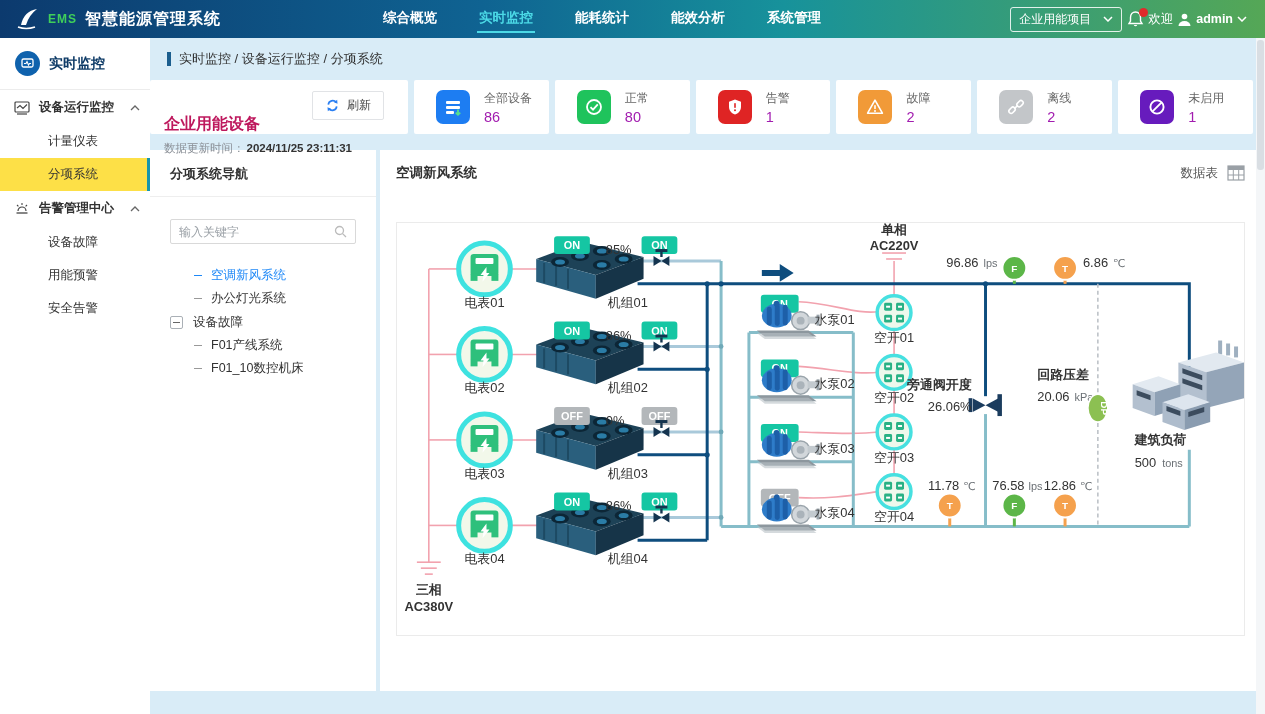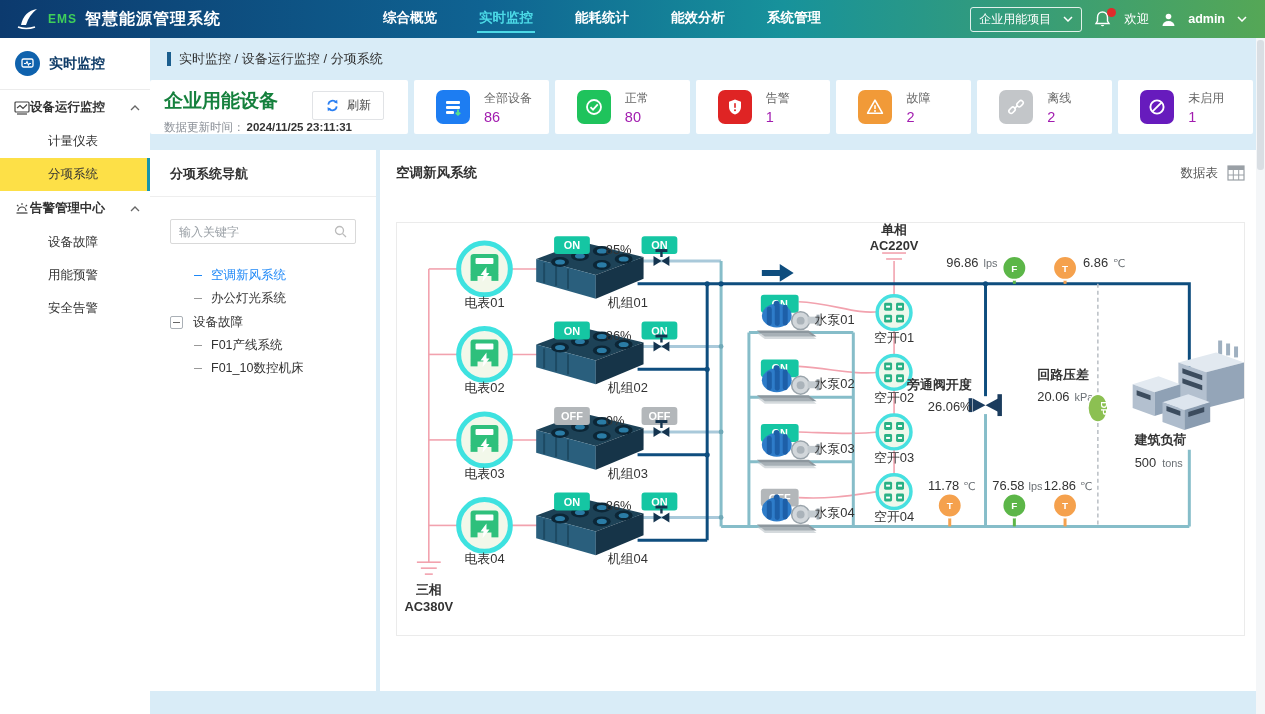--- a/index.html
+++ b/index.html
@@ -8,52 +8,52 @@
 
   
   .navbar { height:38px; background:linear-gradient(90deg,#0c3a6e 0%,#0f6392 38%,#17929b 62%,#55a756 100%);
             display:flex; align-items:center; padding:0 18px 0 14px; position:relative; z-index:5; }
   .brand { display:flex; align-items:center; gap:8px; }
   .brand .ems { color:#3fcf5a; font-weight:bold; font-size:12px; letter-spacing:1px; }
   .brand .apptitle { color:#fff; font-weight:bold; font-size:16px; letter-spacing:1px; }
   .nav-links { display:flex; gap:38px; margin-left:160px; }
   .nav-link { color:#fff; font-size:13.5px; font-weight:bold; cursor:pointer; padding:4px 2px; }
   .nav-link.active { color:#4bd9e6; border-bottom:2px solid #4bd9e6; }
-  .nav-right { margin-left:auto; display:flex; align-items:center; gap:12px; }
+  .nav-right { margin-left:auto; display:flex; align-items:center; gap:4px;text-align:right; }
   .proj-select { display:flex; align-items:center; justify-content:space-between; width:112px; height:25px;
                  border:1px solid rgba(255,255,255,.85); border-radius:3px; color:#fff; font-size:12px; padding:0 8px; cursor:pointer; }
   .bell-wrap { position:relative; width:18px; height:18px; cursor:pointer; }
   .bell-badge { position:absolute; right:-4px; top:-2px; width:9px; height:9px; background:#e02b2b; border-radius:50%; }
   .welcome { color:#fff; font-size:12.5px; }
   .username { color:#fff; font-size:12.5px; font-weight:bold; }
 
   
   .sidebar { position:absolute; left:0; top:38px; bottom:0; width:150px; background:#fff; z-index:4; }
   .sb-head { display:flex; align-items:center; gap:9px; padding:13px 0 13px 15px; }
   .sb-head .sb-title { font-size:14px; font-weight:bold; color:#0d3a66; }
   .sb-circle { width:25px; height:25px; border-radius:50%; background:#0f62ad; display:flex; align-items:center; justify-content:center; }
   .sb-divider { height:1px; background:#ececec; }
-  .sb-section { display:flex; align-items:center; padding:9px 10px 9px 14px; font-size:12.5px; font-weight:600; cursor:pointer; }
+  .sb-section { display:flex; align-items:center; gap:9px; padding:9px 10px 9px 14px; font-size:12.5px; font-weight:600; cursor:pointer; }
   .sb-section .chev { margin-left:auto; }
   .sb-item { padding:8px 0 8px 48px; font-size:12.5px; color:#333; cursor:pointer; }
   .sb-item.active { background:#fde047; border-right:3px solid #1795ab; }
 
   
   .main { position:absolute; left:150px; right:12px; top:38px; bottom:0; }
   .scrollbar { position:absolute; right:0; top:38px; bottom:0; width:9px; background:#f4f6f8; }
   .scroll-thumb { position:absolute; top:2px; left:1px; width:7px; height:130px; background:#d9dee3; border-radius:3px; }
 
   .breadcrumb { height:42px; display:flex; align-items:center; padding-left:17px; gap:8px; }
   .bc-bar { width:4px; height:14px; background:#1b5e8e; }
   .bc-text { font-size:13px; color:#333; }
 
   .cards { display:flex; gap:6px; height:54px; }
   .card { background:#fff; border-radius:2px; }
   .card-main { flex:0 0 258px; padding:8px 12px 0 14px; position:relative; }
-  .card-main .cm-title { font-size:19px; font-weight:bold; color:#15803d; }
+  .card-main .cm-title { font-size:16px; font-weight:bold; color:#be185d;margin-top:26px; }
   .cm-time { font-size:11.5px; color:#8a8f96; margin-top:6px; }
   .cm-time b { color:#333; font-weight:bold; margin-left:2px; }
   .refresh-btn { position:absolute; right:24px; top:11px; display:flex; align-items:center; gap:7px;
                  border:1px solid #e1e3e6; border-radius:2px; padding:5px 12px; font-size:12px; color:#444; cursor:pointer; background:#fff; }
   .stat-card { flex:1; display:flex; align-items:center; padding-left:22px; gap:14px; }
   .stat-icon { width:34px; height:34px; border-radius:7px; display:flex; align-items:center; justify-content:center; }
   .stat-label { font-size:12px; color:#666; }
   .stat-value { font-size:14.5px; font-weight:normal; color:#a21caf; margin-top:2px; }
 
   .panels { display:flex; gap:4px; margin-top:16px; height:541px; }

